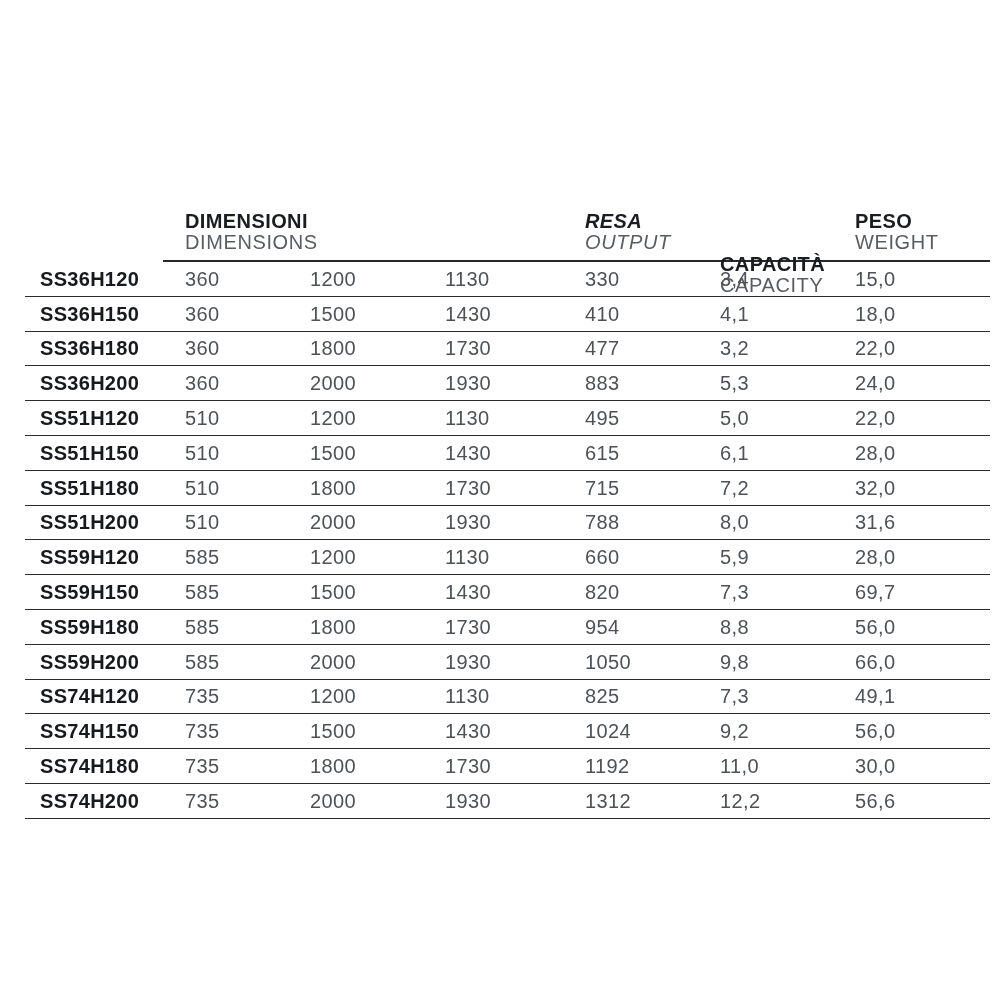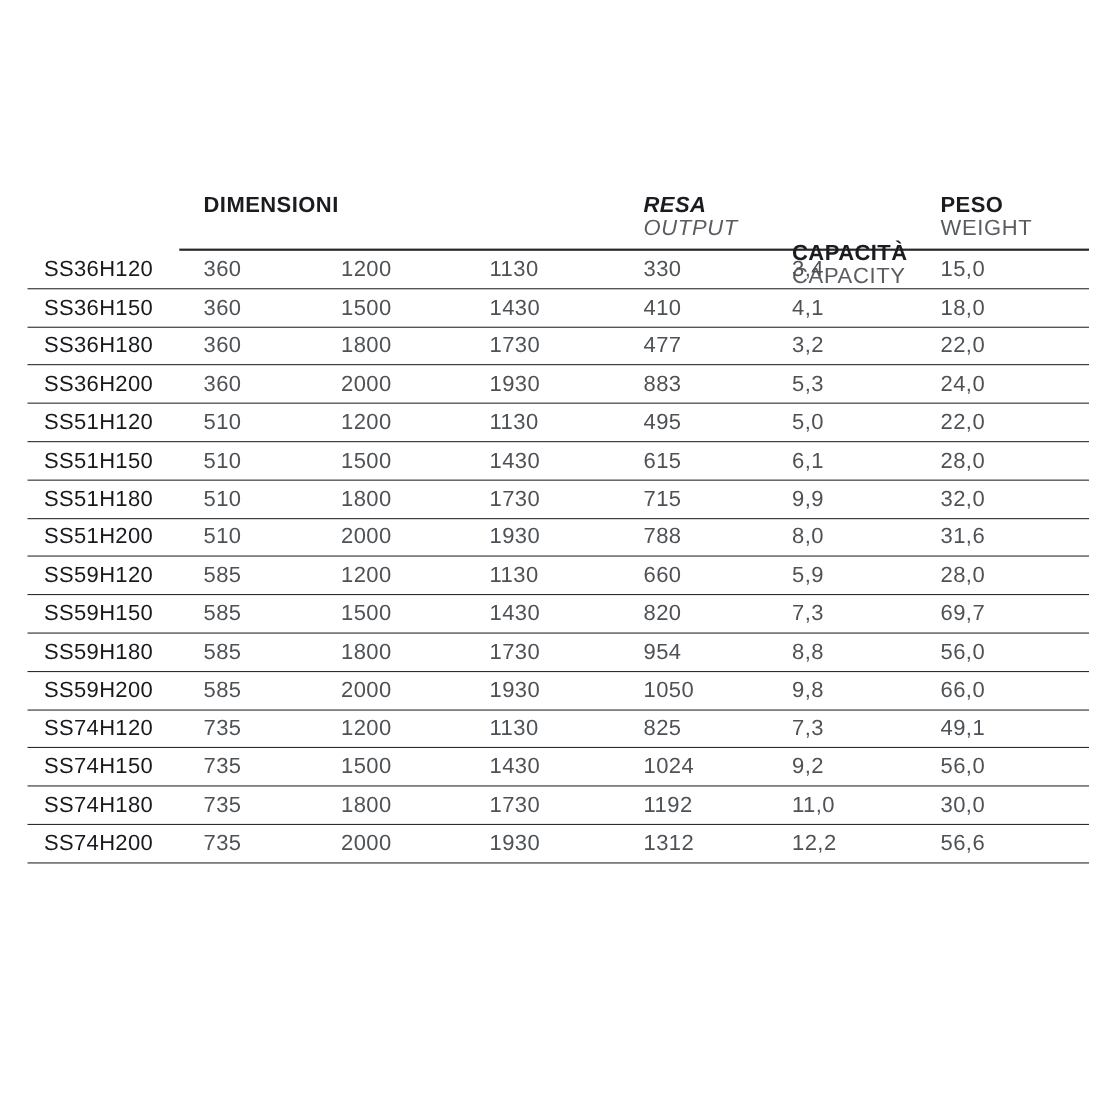--- a/index.html
+++ b/index.html
@@ -21,20 +21,21 @@
   .grid {
     display: grid;
     grid-template-columns: 160px 125px 135px 140px 135px 135px 140px;
     align-items: center;
   }
 
   
   .group-head {
     height: 50px;
     align-items: start;
+    margin-top: 34px;
   }
   .group-cell { padding-left: 15px; }
   .group-cell.dim { grid-column: 2 / span 3; }
   .group-cell.resa { grid-column: 5; font-style: italic; }
   .group-cell.cap { grid-column: 6; }
   .group-cell.peso { grid-column: 7; }
   .group-title {
     font-size: 20px; line-height: 22px;
     font-weight: 700; letter-spacing: 0.4px;
     color: #1a1c1f;
@@ -75,33 +76,34 @@
     border-bottom: 1.8px solid #2a2c2f;
   }
   .cell {
     padding-left: 15px;
     font-size: 20px; font-weight: 400;
     letter-spacing: 0.4px;
     color: #4e5256;
   }
   .cell.art {
     padding-left: 30px;
-    font-weight: 400;
+    font-weight: 700;
     letter-spacing: 0.3px;
     color: #17191c;
   }
 </style>
 </head>
 <body>
 
 <div class="spec-table">
 
   <div class="grid group-head">
     <div class="group-cell dim">
       <div class="group-title">DIMENSIONI</div>
+      <div class="group-subtitle">DIMENSIONS</div>
     </div>
     <div class="group-cell resa">
       <div class="group-title">RESA</div>
       <div class="group-subtitle">OUTPUT</div>
     </div>
     <div class="group-cell peso">
       <div class="group-title">PESO</div>
       <div class="group-subtitle">WEIGHT</div>
     </div>
     <div class="group-cell cap">
@@ -173,21 +175,21 @@
     <div class="cell">6,1</div>
     <div class="cell">28,0</div>
   </div>
 
   <div class="grid row">
     <div class="cell art">SS51H180</div>
     <div class="cell">510</div>
     <div class="cell">1800</div>
     <div class="cell">1730</div>
     <div class="cell">715</div>
-    <div class="cell">9,9</div>
+    <div class="cell">7,2</div>
     <div class="cell">32,0</div>
   </div>
 
   <div class="grid row">
     <div class="cell art">SS51H200</div>
     <div class="cell">510</div>
     <div class="cell">2000</div>
     <div class="cell">1930</div>
     <div class="cell">788</div>
     <div class="cell">8,0</div>

